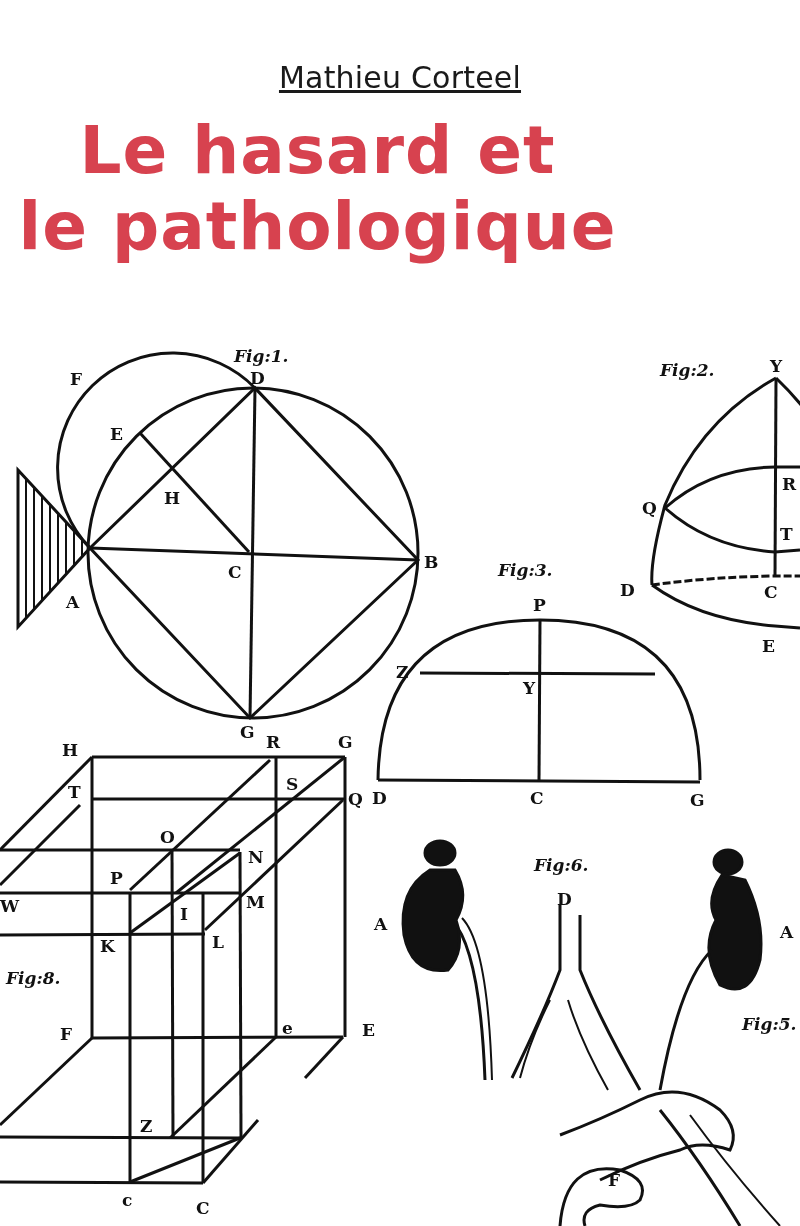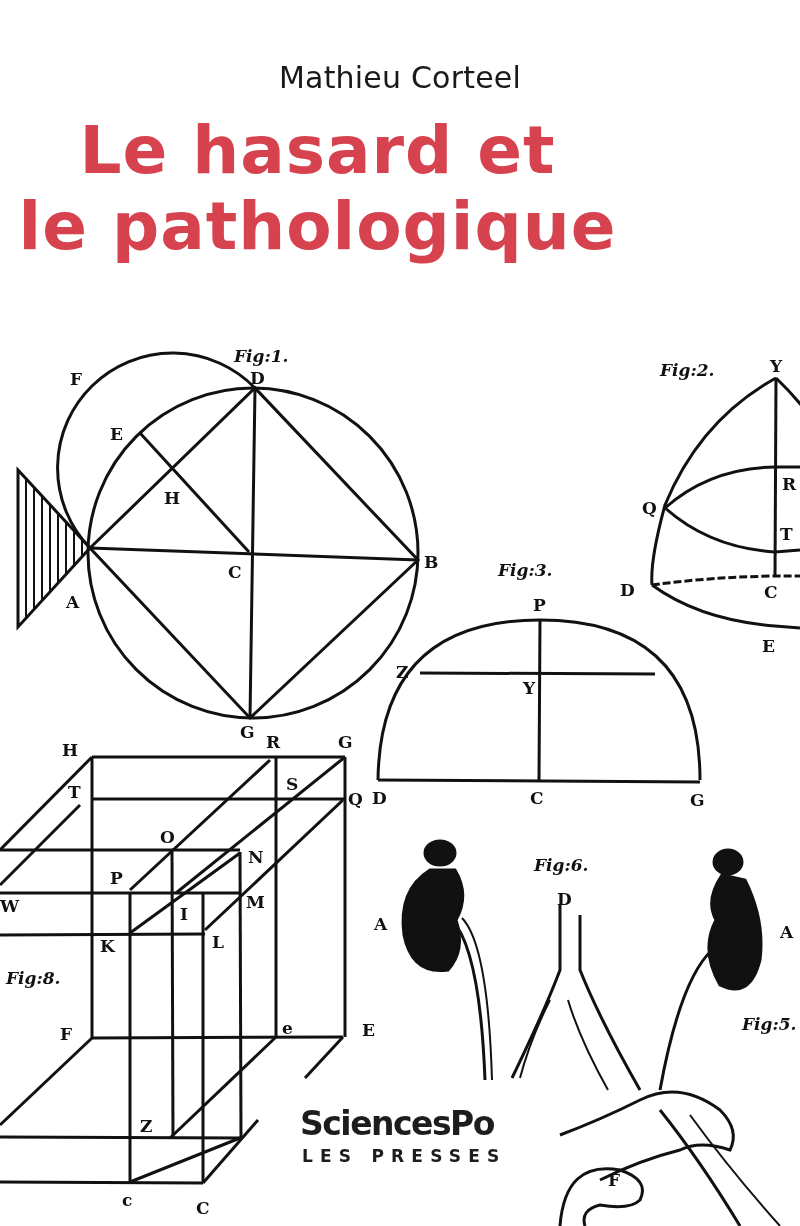--- a/index.html
+++ b/index.html
@@ -1,17 +1,17 @@
 <!DOCTYPE html>
 <html><head>
 <meta charset="utf-8">
 <style>
   html,body{margin:0;padding:0;background:#ffffff;}
   body{width:800px;height:1226px;position:relative;overflow:hidden;font-family:"Liberation Sans",sans-serif;}
-  .author{position:absolute;left:0;top:60px;width:800px;text-align:center;font-family:"DejaVu Sans",sans-serif;font-size:30px;color:#1a1a1a;letter-spacing:0.2px;}
+  .author{position:absolute;left:0;top:60px;width:800px;text-align:center;font-family:"DejaVu Sans",sans-serif;font-size:30px;color:#1a1a1a;letter-spacing:0.2px;text-decoration:underline;}
   .title{position:absolute;left:0;width:635px;text-align:center;font-family:"DejaVu Sans",sans-serif;font-weight:bold;font-size:66px;color:#d7424f;letter-spacing:1px;line-height:1;}
   .t1{top:118px;}
   .t2{top:194px;}
   svg.art{position:absolute;left:0;top:0;}
   .lbl{font-family:"DejaVu Serif",serif;font-weight:bold;font-size:17px;fill:#111;}
   .fig{font-family:"DejaVu Serif",serif;font-style:italic;font-weight:bold;font-size:17px;fill:#111;}
   .publisher{position:absolute;left:290px;top:1080px;width:250px;height:146px;background:#ffffff;}
   .pub-name{position:absolute;left:10px;top:24px;font-family:"DejaVu Sans",sans-serif;font-weight:bold;font-size:33px;color:#1d1d1b;letter-spacing:-1.5px;}
   .pub-sub{position:absolute;left:12px;top:66px;font-family:"DejaVu Sans",sans-serif;font-weight:bold;font-size:17px;color:#1d1d1b;letter-spacing:7.2px;}
 </style>
@@ -164,15 +164,13 @@
     <text class="fig" x="534" y="871">Fig:6.</text>
     <text class="lbl" x="557" y="905">D</text>
     <text class="lbl" x="374" y="930">A</text>
     <text class="lbl" x="780" y="938">A</text>
     <text class="lbl" x="608" y="1186">F</text>
     <text class="fig" x="742" y="1030">Fig:5.</text>
   </g>
 </svg>
 
 <div class="publisher">
-  <div class="pub-name">SciencesPo</div>
-  <div class="pub-sub">LES PRESSES</div>
 </div>
 
 </body></html>

